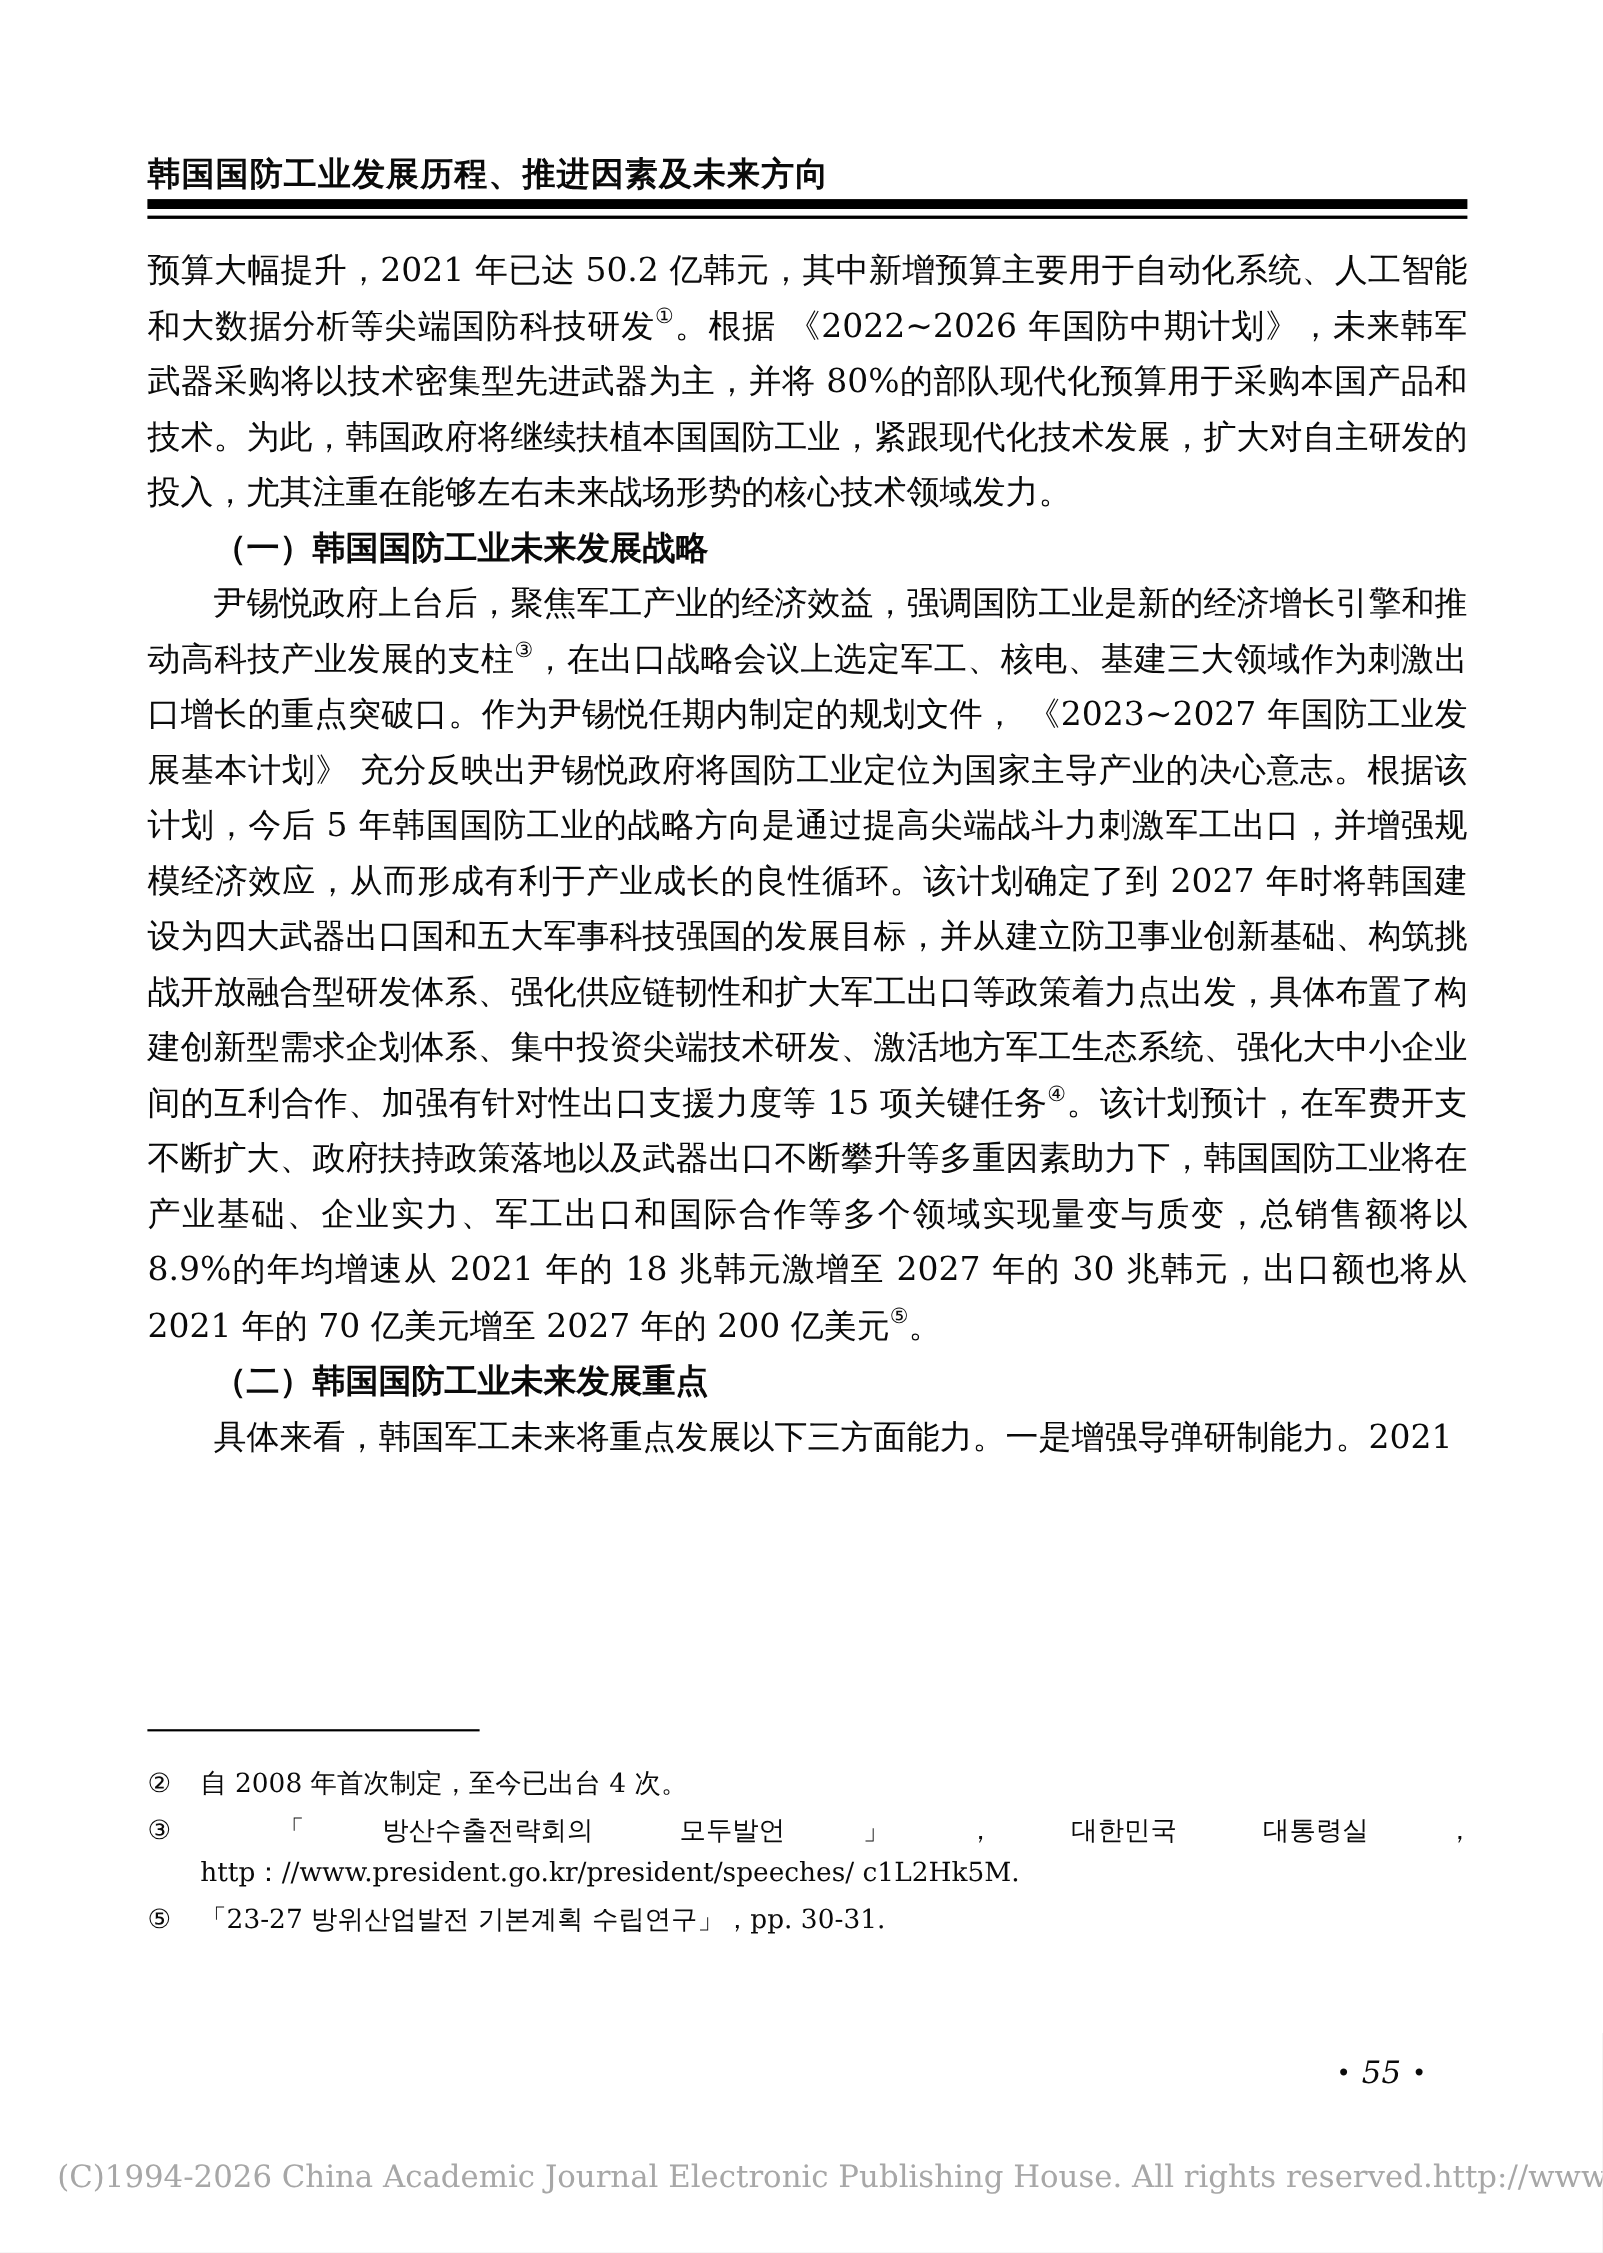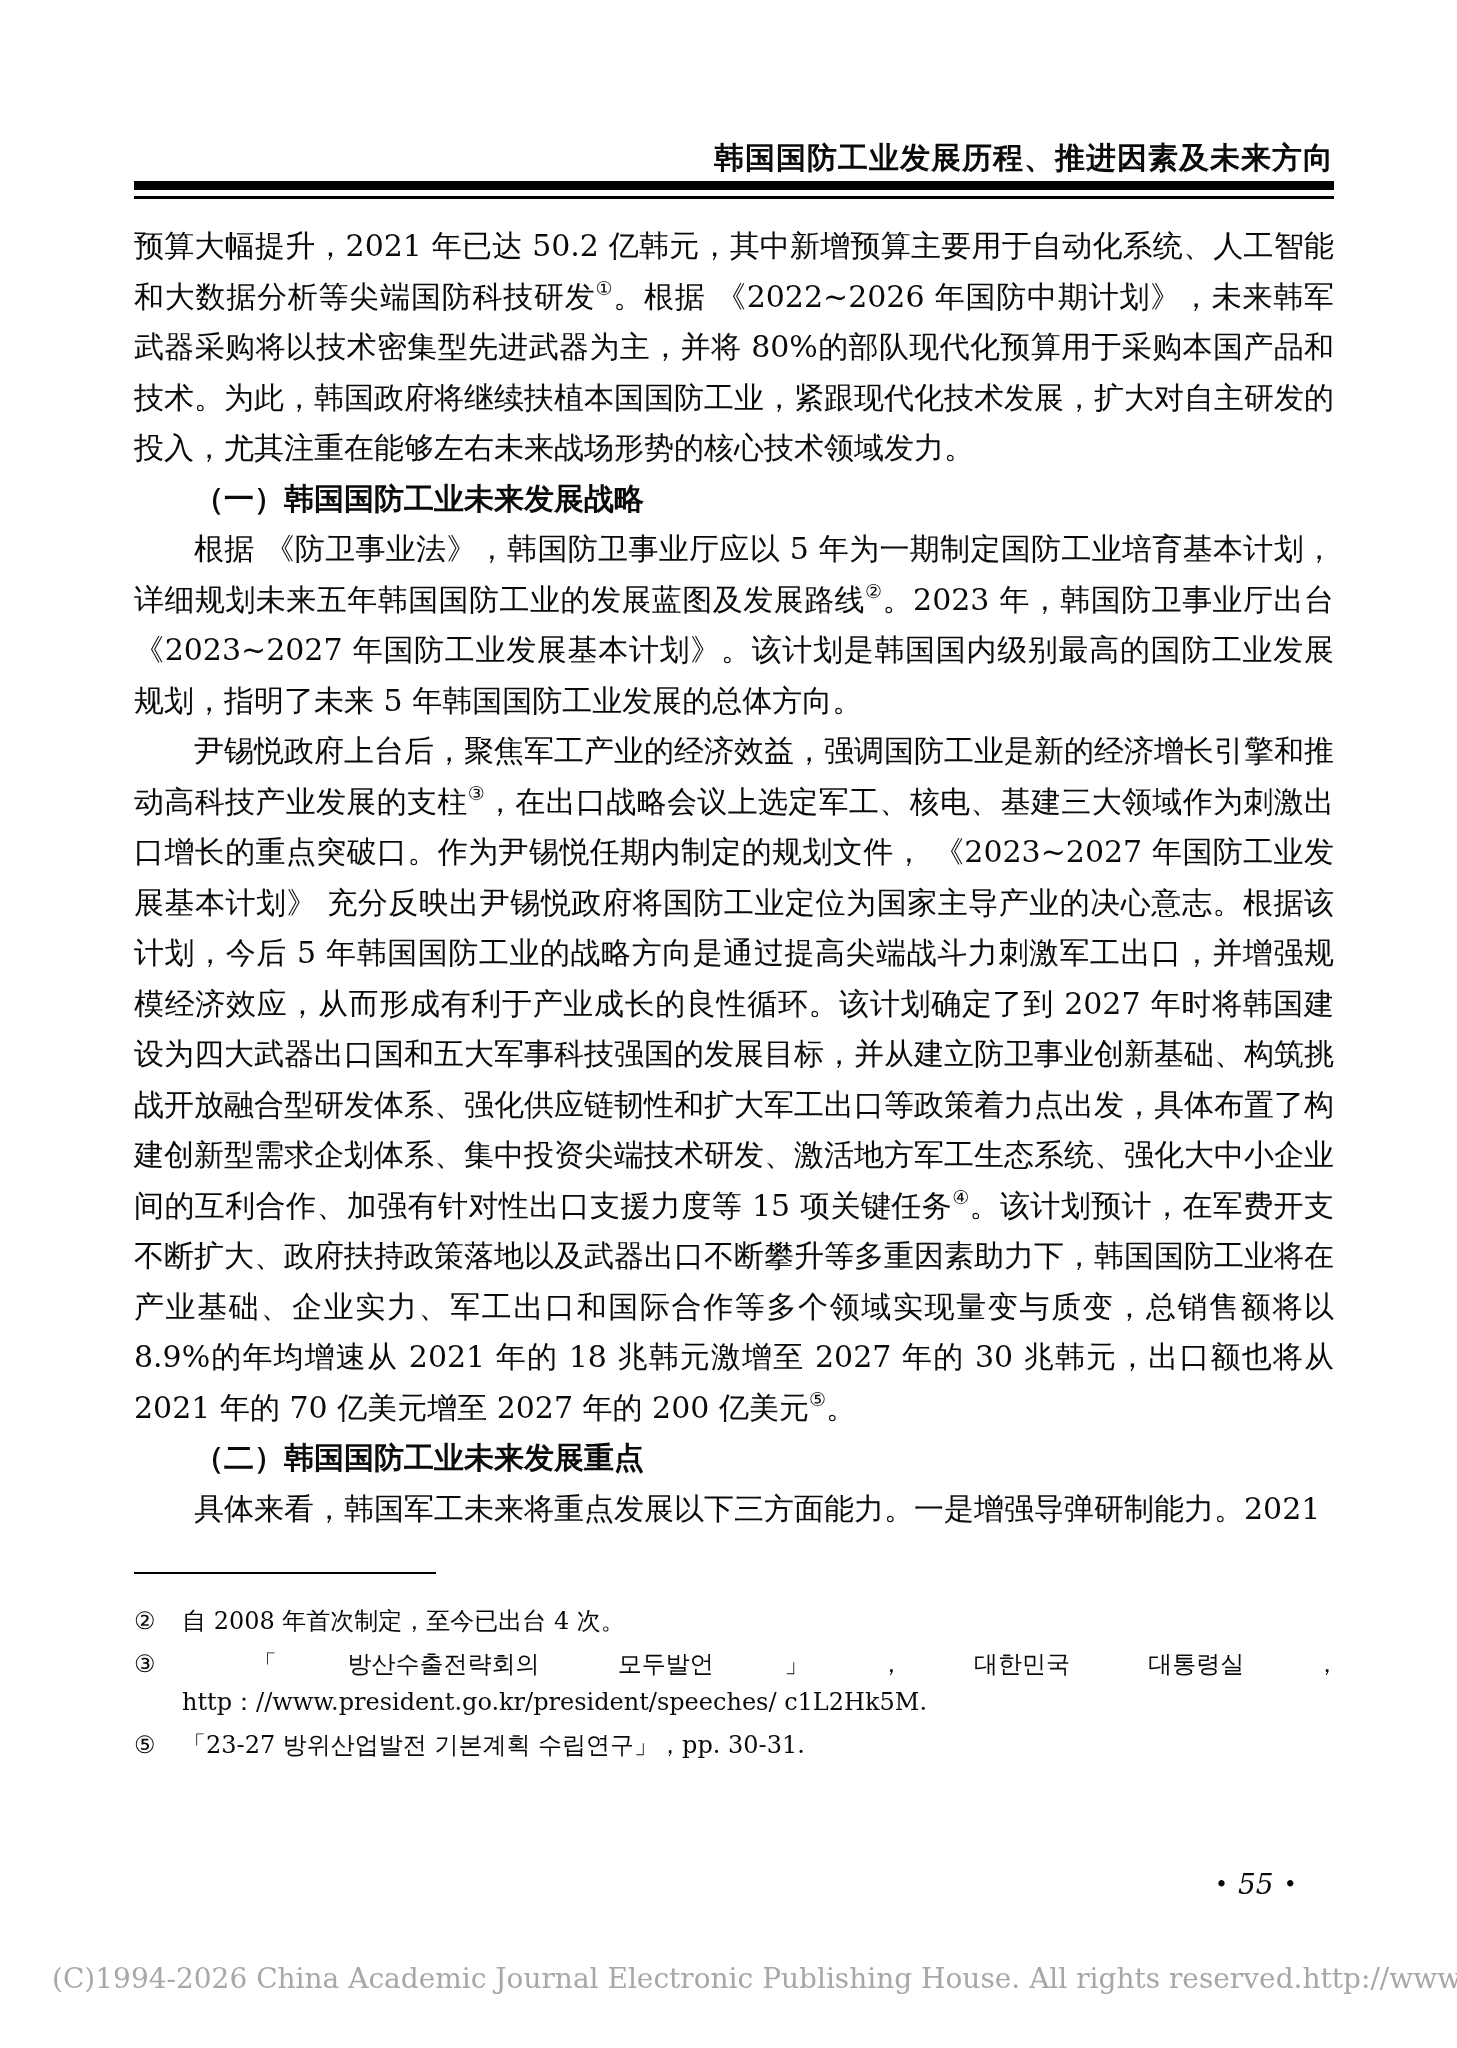--- a/index.html
+++ b/index.html
@@ -13,21 +13,21 @@
     overflow: hidden;
     font-family: "DejaVu Serif", "Liberation Serif", serif;
     color: #0a0a0a;
   }
   
   .running-head {
     position: absolute;
     left: 134px;
     width: 1200px;
     top: 138px;
-    text-align: right;
+    text-align: left;
     font-family: "DejaVu Sans", "Liberation Sans", sans-serif;
     font-weight: bold;
     font-size: 30px;
     letter-spacing: 1px;
     white-space: nowrap;
   }
   .rule-thick {
     position: absolute;
     left: 134px;
     width: 1200px;
@@ -122,21 +122,20 @@
 
 <div class="page">
 
   <div class="running-head">韩国国防工业发展历程、推进因素及未来方向</div>
   <div class="rule-thick"></div>
   <div class="rule-thin"></div>
 
   <div class="body-text">
     <p><span>预算大幅提升，2021 年已达 50.2 亿韩元，其中新增预算主要用于自动化系统、人工智能和大数据分析等尖端国防科技研发</span><sup class="fnref">①</sup><span>。根据 《2022~2026 年国防中期计划》，未来韩军武器采购将以技术密集型先进武器为主，并将 80%的部队现代化预算用于采购本国产品和技术。为此，韩国政府将继续扶植本国国防工业，紧跟现代化技术发展，扩大对自主研发的投入，尤其注重在能够左右未来战场形势的核心技术领域发力。</span></p>
     <p class="section-heading">（一）韩国国防工业未来发展战略</p>
-    <p class="indent"><span>根据 《防卫事业法》，韩国防卫事业厅应以 5 年为一期制定国防工业培育基本计划，详细规划未来五年韩国国防工业的发展蓝图及发展路线</span><sup class="fnref">②</sup><span>。2023 年，韩国防卫事业厅出台《2023~2027 年国防工业发展基本计划》。该计划是韩国国内级别最高的国防工业发展规划，指明了未来 5 年韩国国防工业发展的总体方向。</span></p>
     <p class="indent"><span>尹锡悦政府上台后，聚焦军工产业的经济效益，强调国防工业是新的经济增长引擎和推动高科技产业发展的支柱</span><sup class="fnref">③</sup><span>，在出口战略会议上选定军工、核电、基建三大领域作为刺激出口增长的重点突破口。作为尹锡悦任期内制定的规划文件， 《2023~2027 年国防工业发展基本计划》 充分反映出尹锡悦政府将国防工业定位为国家主导产业的决心意志。根据该计划，今后 5 年韩国国防工业的战略方向是通过提高尖端战斗力刺激军工出口，并增强规模经济效应，从而形成有利于产业成长的良性循环。该计划确定了到 2027 年时将韩国建设为四大武器出口国和五大军事科技强国的发展目标，并从建立防卫事业创新基础、构筑挑战开放融合型研发体系、强化供应链韧性和扩大军工出口等政策着力点出发，具体布置了构建创新型需求企划体系、集中投资尖端技术研发、激活地方军工生态系统、强化大中小企业间的互利合作、加强有针对性出口支援力度等 15 项关键任务</span><sup class="fnref">④</sup><span>。该计划预计，在军费开支不断扩大、政府扶持政策落地以及武器出口不断攀升等多重因素助力下，韩国国防工业将在产业基础、企业实力、军工出口和国际合作等多个领域实现量变与质变，总销售额将以 8.9%的年均增速从 2021 年的 18 兆韩元激增至 2027 年的 30 兆韩元，出口额也将从 2021 年的 70 亿美元增至 2027 年的 200 亿美元</span><sup class="fnref">⑤</sup><span>。</span></p>
     <p class="section-heading">（二）韩国国防工业未来发展重点</p>
     <p class="indent">具体来看，韩国军工未来将重点发展以下三方面能力。一是增强导弹研制能力。2021</p>
   </div>
 
   <div class="footnote-separator"></div>
 
   <div class="footnotes">
     <p class="footnote"><span class="marker">②</span><span>自 2008 年首次制定，至今已出台 4 次。</span></p>
     <p class="footnote"><span class="marker">③</span><span>「방산수출전략회의 모두발언」，대한민국 대통령실，http：//www.president.go.kr/president/speeches/ c1L2Hk5M.</span></p>

